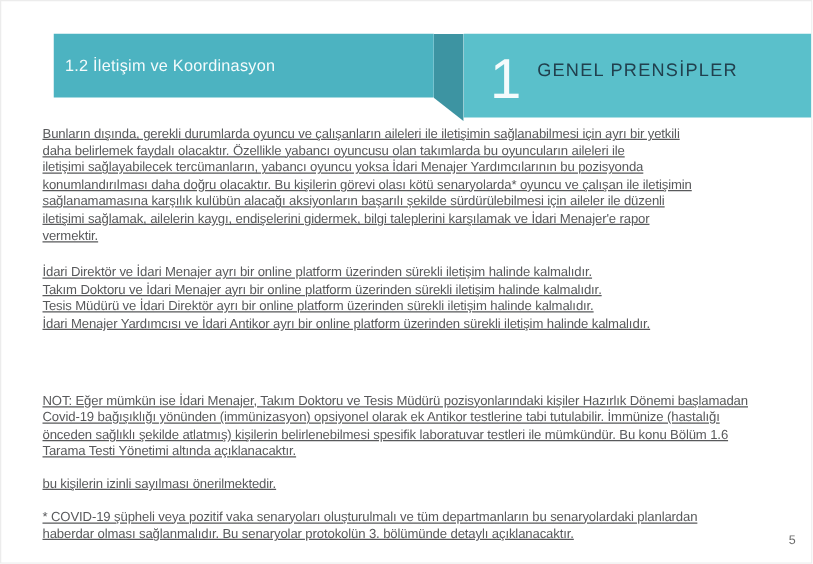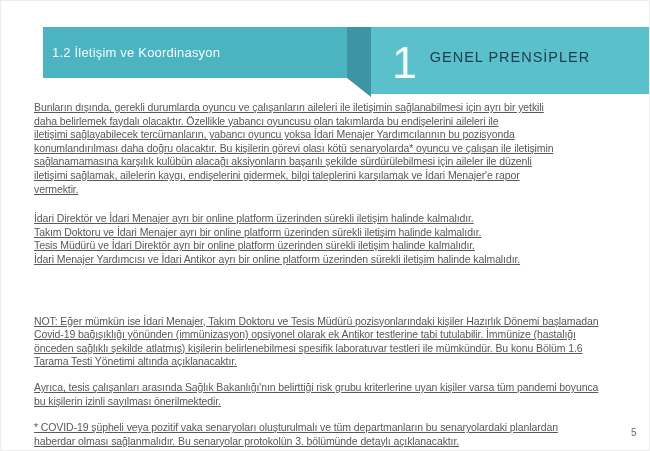--- a/index.html
+++ b/index.html
@@ -118,21 +118,21 @@
 
   <div class="chapter-box">
     <div class="chapter-number">1</div>
     <div class="chapter-title">GENEL PRENSİPLER</div>
   </div>
 
   <div class="content">
 
     <div class="para para-1">
       <div class="line">Bunların dışında, gerekli durumlarda oyuncu ve çalışanların aileleri ile iletişimin sağlanabilmesi için ayrı bir yetkili</div>
-      <div class="line">daha belirlemek faydalı olacaktır. Özellikle yabancı oyuncusu olan takımlarda bu endişelerini aileleri ile</div>
+      <div class="line">daha belirlemek faydalı olacaktır. Özellikle yabancı oyuncusu olan takımlarda bu oyuncuların aileleri ile</div>
       <div class="line">iletişimi sağlayabilecek tercümanların, yabancı oyuncu yoksa İdari Menajer Yardımcılarının bu pozisyonda</div>
       <div class="line">konumlandırılması daha doğru olacaktır. Bu kişilerin görevi olası kötü senaryolarda* oyuncu ve çalışan ile iletişimin</div>
       <div class="line">sağlanamamasına karşılık kulübün alacağı aksiyonların başarılı şekilde sürdürülebilmesi için aileler ile düzenli</div>
       <div class="line">iletişimi sağlamak, ailelerin kaygı, endişelerini gidermek, bilgi taleplerini karşılamak ve İdari Menajer'e rapor</div>
       <div class="line">vermektir.</div>
     </div>
 
     <div class="para para-2">
       <div class="line">İdari Direktör ve İdari Menajer ayrı bir online platform üzerinden sürekli iletişim halinde kalmalıdır.</div>
       <div class="line">Takım Doktoru ve İdari Menajer ayrı bir online platform üzerinden sürekli iletişim halinde kalmalıdır.</div>
@@ -141,21 +141,20 @@
     </div>
 
     <div class="para para-3">
       <div class="line">NOT: Eğer mümkün ise İdari Menajer, Takım Doktoru ve Tesis Müdürü pozisyonlarındaki kişiler Hazırlık Dönemi başlamadan</div>
       <div class="line">Covid-19 bağışıklığı yönünden (immünizasyon) opsiyonel olarak ek Antikor testlerine tabi tutulabilir. İmmünize (hastalığı</div>
       <div class="line">önceden sağlıklı şekilde atlatmış) kişilerin belirlenebilmesi spesifik laboratuvar testleri ile mümkündür. Bu konu Bölüm 1.6</div>
       <div class="line">Tarama Testi Yönetimi altında açıklanacaktır.</div>
     </div>
 
     <div class="para para-4">
-      <div class="line">Ayrıca, tesis çalışanları arasında Sağlık Bakanlığı'nın belirttiği risk grubu kriterlerine uyan kişiler varsa tüm pandemi boyunca</div>
       <div class="line">bu kişilerin izinli sayılması önerilmektedir.</div>
     </div>
 
     <div class="para para-5">
       <div class="line">* COVID-19 şüpheli veya pozitif vaka senaryoları oluşturulmalı ve tüm departmanların bu senaryolardaki planlardan</div>
       <div class="line">haberdar olması sağlanmalıdır. Bu senaryolar protokolün 3. bölümünde detaylı açıklanacaktır.</div>
     </div>
 
   </div>
 

